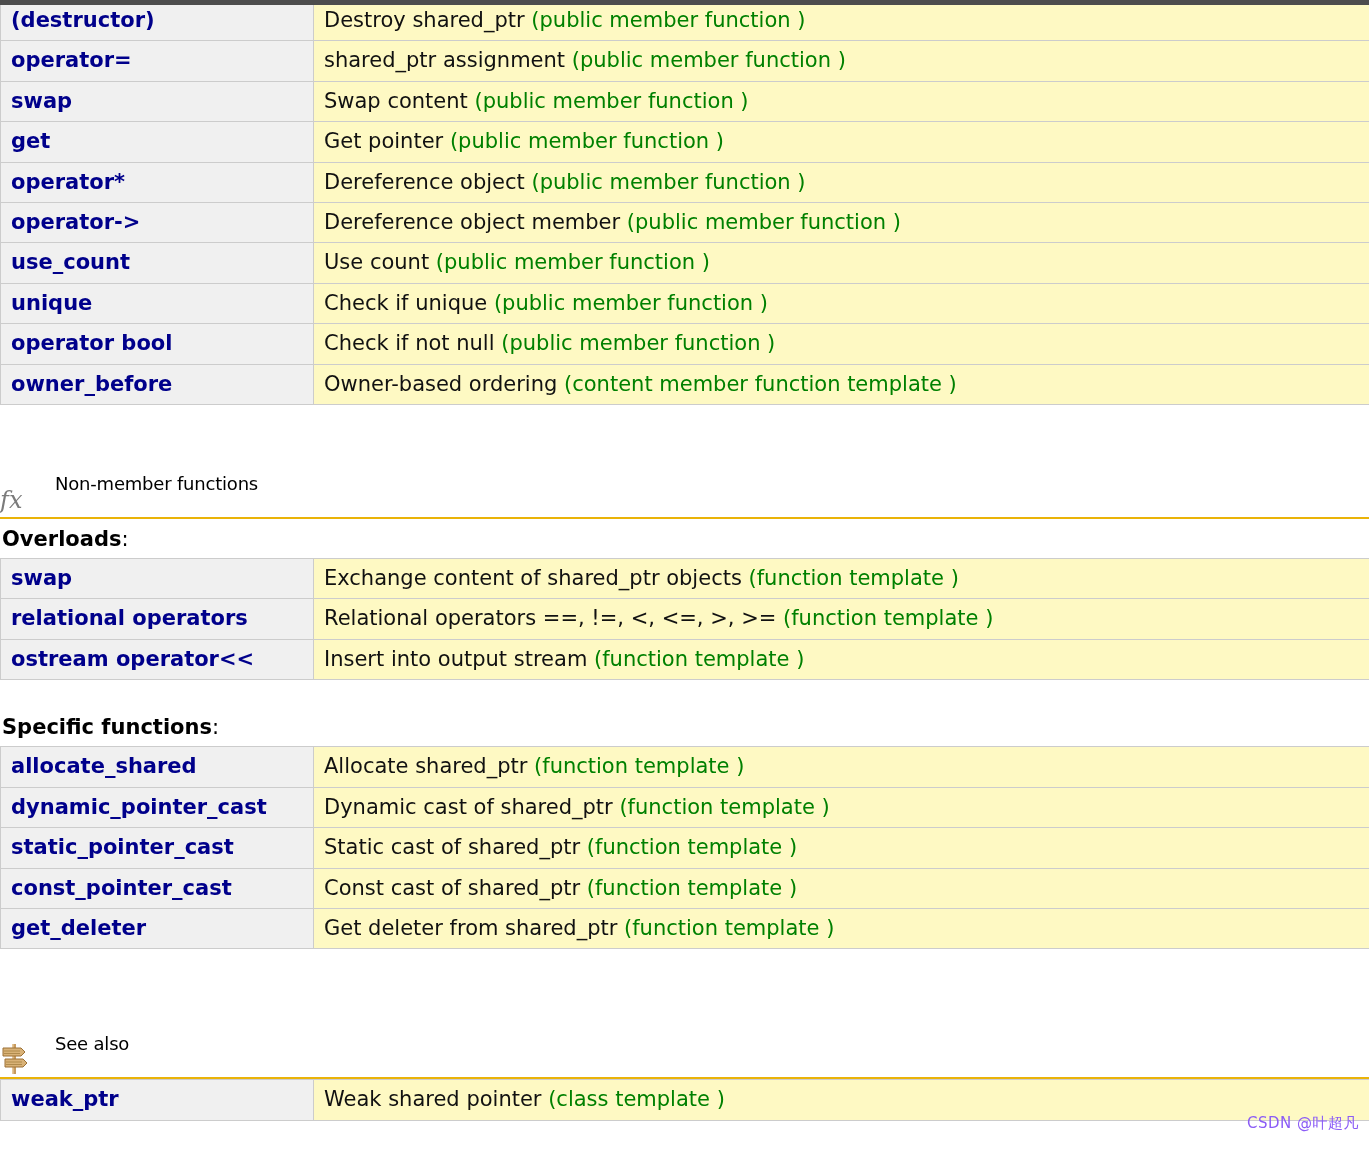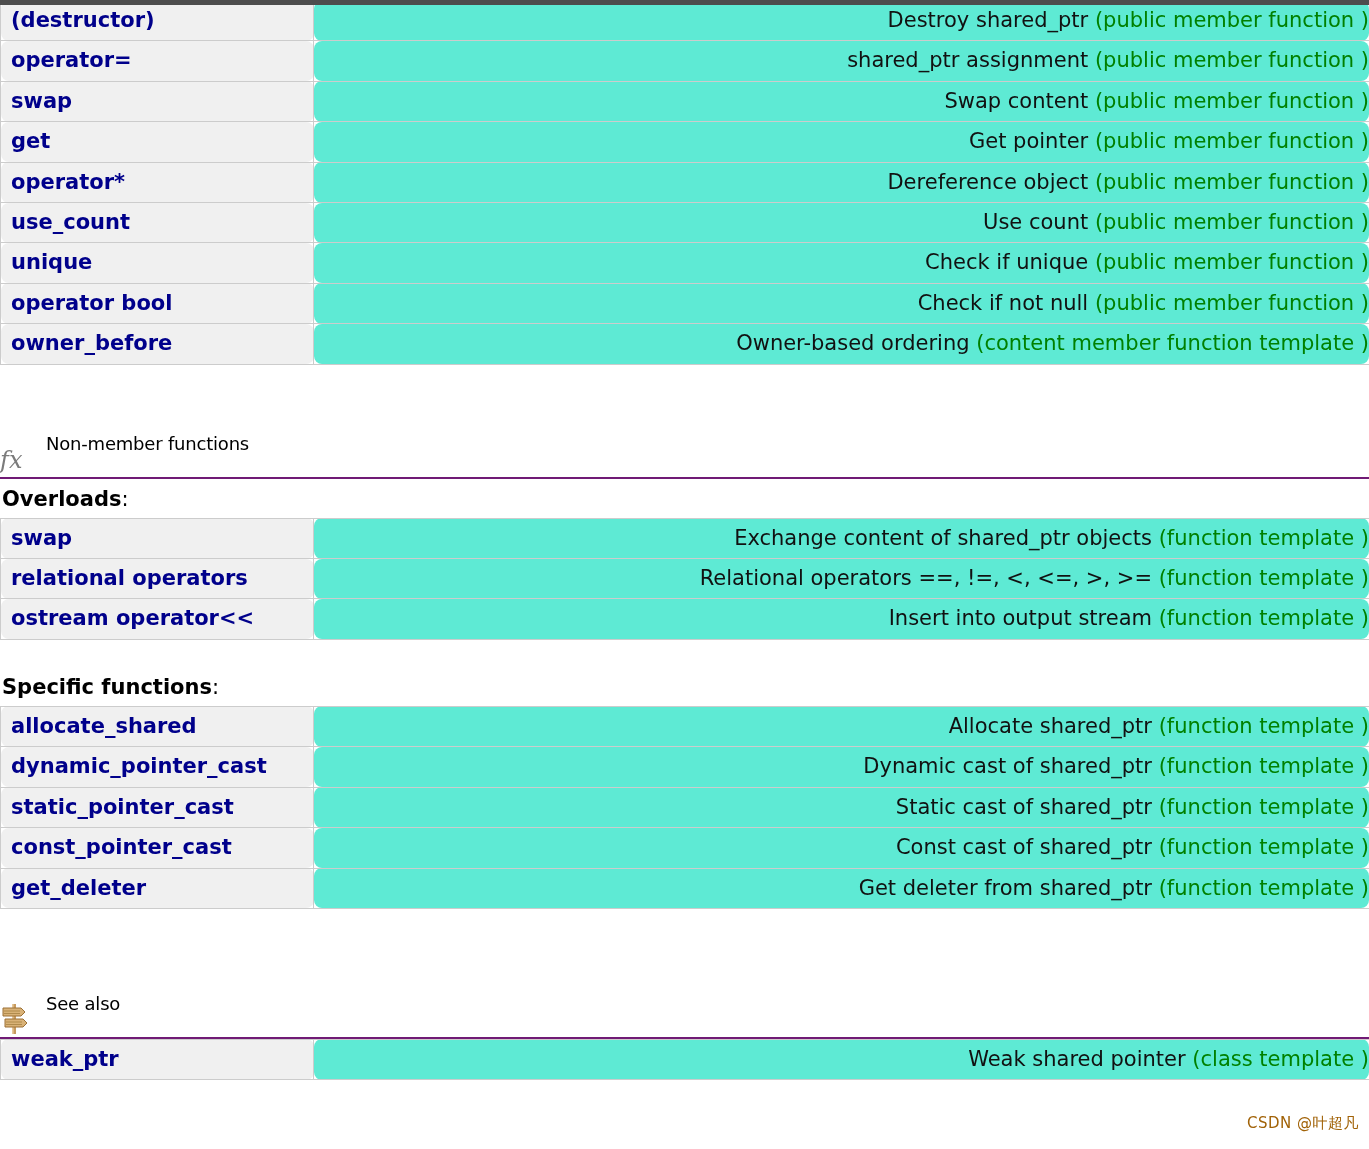--- a/index.html
+++ b/index.html
@@ -37,43 +37,41 @@
   }
   table.reftable td {
     border-top: 1px solid #cccccc;
     border-bottom: 1px solid #cccccc;
     padding: 0 0 0 10px;
     height: 39.4px;
     line-height: 39.4px;
     vertical-align: middle;
     white-space: nowrap;
     overflow: hidden;
-    border-radius: 8px;
   }
   td.namecell {
     width: 313px;
     background: #f0f0f0;
     border-right: 1px solid #cccccc;
     border-left: 1px solid #cccccc;
     color: #00008b;
     font-weight: bold;
   }
   td.desccell {
-    background: #5eead4;
+    background: #fef9c3;
     color: #111111;
     padding-left: 9px;
-    text-align: right;
   }
   .meta { color: #008000; }
 
   
   .section {
     position: relative;
-    border-bottom: 2px solid #701a75;
-    padding-left: 33px;
+    border-bottom: 2px solid #eab308;
+    padding-left: 42px;
     margin-bottom: 0;
   }
   .section h2 {
     margin: 13px;
     font-size: 18px;
     font-weight: normal;
     color: #000000;
     line-height: 40px;
     letter-spacing: -0.2px;
   }
@@ -106,21 +104,21 @@
   .spacer-lg { height: 46px; }
   .spacer-md { height: 27px; }
   .spacer-xl { height: 62px; }
 
   
   .watermark {
     position: absolute;
     right: 10px;
     bottom: 16px;
     font-size: 15px;
-    color: #a16207;
+    color: #8b5cf6;
     letter-spacing: 0.5px;
     white-space: nowrap;
   }
 </style>
 </head>
 <body>
 
 <div id="page">
 
   <div class="top-strip"></div>
@@ -139,20 +137,24 @@
         <td class="namecell">swap</td>
         <td class="desccell"><span>Swap content </span><span class="meta">(public member function )</span></td>
       </tr>
       <tr>
         <td class="namecell">get</td>
         <td class="desccell"><span>Get pointer </span><span class="meta">(public member function )</span></td>
       </tr>
       <tr>
         <td class="namecell">operator*</td>
         <td class="desccell"><span>Dereference object </span><span class="meta">(public member function )</span></td>
+      </tr>
+      <tr>
+        <td class="namecell">operator-&gt;</td>
+        <td class="desccell"><span>Dereference object member </span><span class="meta">(public member function )</span></td>
       </tr>
       <tr>
         <td class="namecell">use_count</td>
         <td class="desccell"><span>Use count </span><span class="meta">(public member function )</span></td>
       </tr>
       <tr>
         <td class="namecell">unique</td>
         <td class="desccell"><span>Check if unique </span><span class="meta">(public member function )</span></td>
       </tr>
       <tr>

